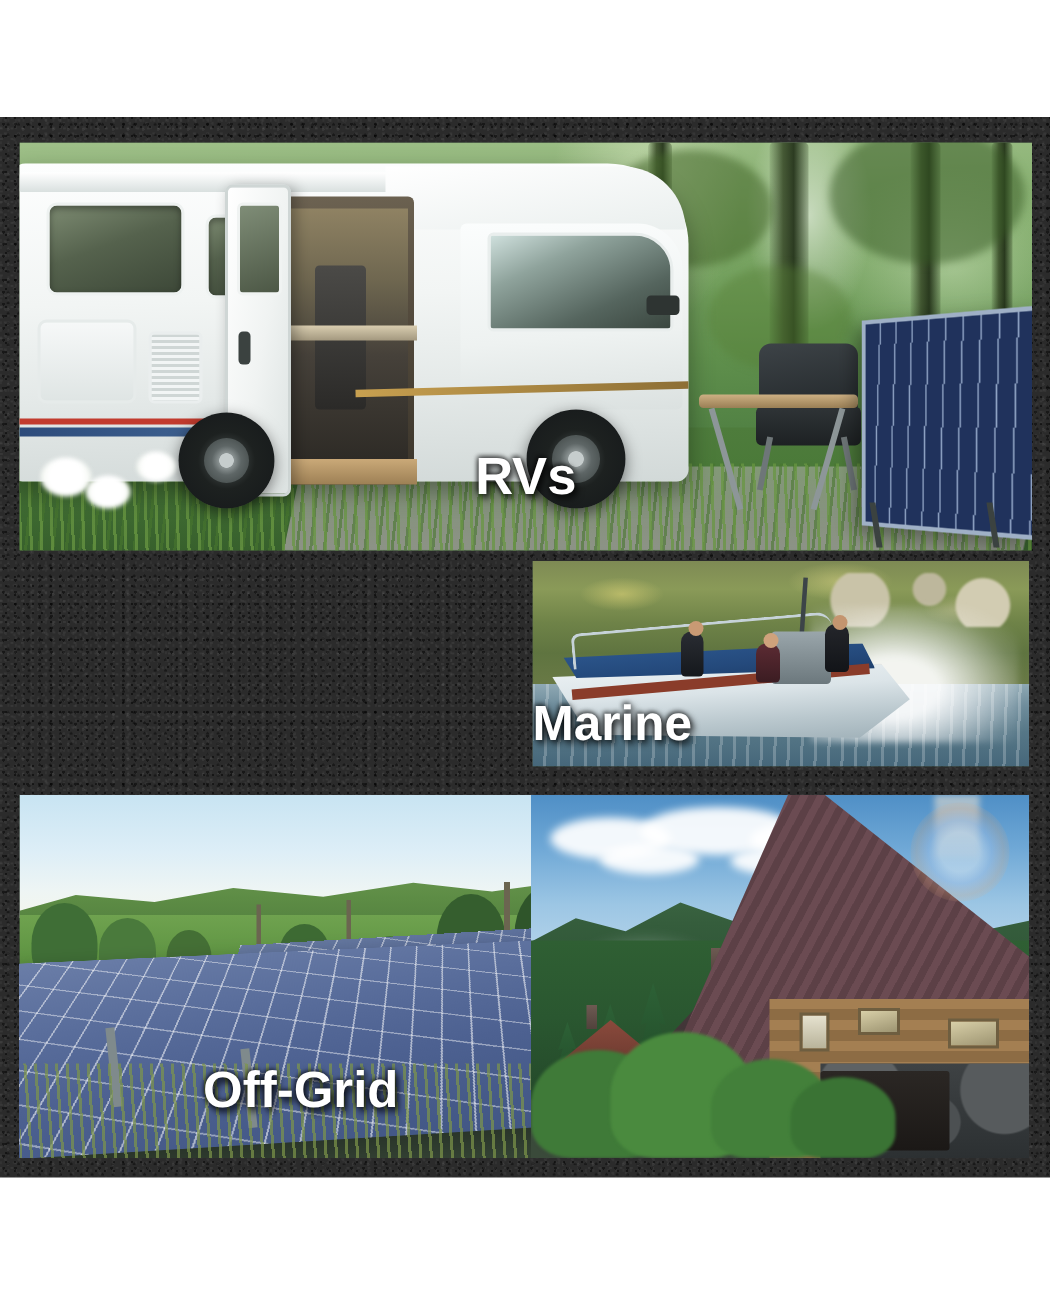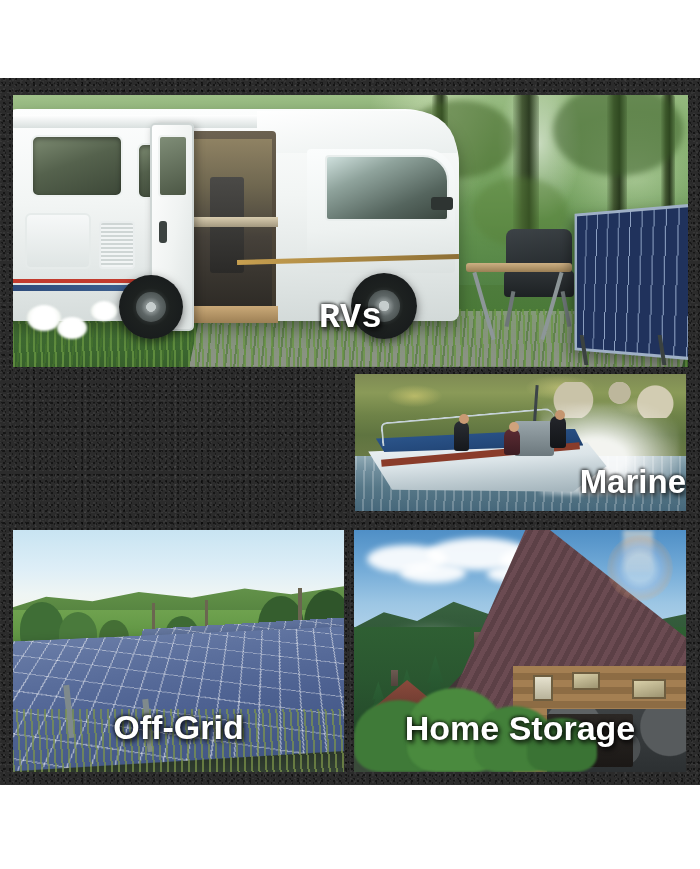--- a/index.html
+++ b/index.html
@@ -132,21 +132,21 @@
     background:linear-gradient(175deg,#2f5b93 0%,#24497b 60%,#1b3a64 100%);
     clip-path:polygon(2% 42%,96% 0%,100% 72%,6% 100%);}
   .mar-trim{position:absolute;left:8%;top:56%;width:60%;height:5%;background:#8a3c2a;transform:rotate(-5deg);}
   .mar-rail{position:absolute;left:8%;top:30%;width:52%;height:16%;border-top:2px solid #c6d2d8;border-left:2px solid #c6d2d8;border-radius:6px 10px 0 0;transform:rotate(-5deg);}
   .mar-mast{position:absolute;left:54%;top:8%;width:3px;height:34%;background:#3c4448;transform:rotate(4deg);}
   .mar-console{position:absolute;left:48%;top:34%;width:12%;height:26%;background:linear-gradient(180deg,#9aa6ab,#6c787d);border-radius:3px;}
   .person{position:absolute;border-radius:7px 7px 3px 3px;}
   .phead{position:absolute;border-radius:50%;}
 
   
-  .p-off{left:13px;top:452px;width:331px;height:242px;}
+  .p-off{left:13px;top:452px;width:331px;height:242px;padding-left:44px;}
   .off-sky{position:absolute;left:0;top:0;right:0;height:34%;
     background:linear-gradient(180deg,#c8e4f2 0%,#ddeef7 46%,#eef5f4 78%,#f3f6ee 100%);}
   .off-hills{position:absolute;left:0;right:0;top:17%;height:24%;
     background:linear-gradient(180deg,#6d9a52 0%,#5d8c45 48%,#4f7c3c 100%);
     clip-path:polygon(0% 62%,10% 44%,24% 52%,38% 36%,54% 46%,70% 30%,84% 40%,100% 26%,100% 100%,0% 100%);}
   .off-field{position:absolute;left:0;right:0;top:33%;height:22%;
     background:linear-gradient(180deg,#6fa24f 0%,#5e9442 55%,#55863c 100%);}
   .off-trees{position:absolute;left:0;right:0;top:26%;height:26%;}
   .off-tree{position:absolute;bottom:0;border-radius:50% 50% 40% 40%;}
   .off-pole{position:absolute;width:3px;background:#6b6550;}
@@ -205,22 +205,22 @@
   .hm-bush{position:absolute;bottom:0;border-radius:50% 50% 30% 30%;filter:blur(1.2px);}
   .hm-flare{position:absolute;right:4%;top:2%;width:66px;height:66px;border-radius:50%;
     background:radial-gradient(circle,rgba(255,255,255,.35) 0 28%,rgba(180,200,235,.3) 45%,rgba(230,170,120,.22) 62%,transparent 78%);}
   .hm-flare2{position:absolute;right:10%;top:0%;width:30px;height:42px;
     background:linear-gradient(180deg,rgba(255,235,210,.55),rgba(255,210,170,.1));filter:blur(2px);}
 
   
   .cap{position:absolute;font-weight:bold;color:#ffffff;white-space:nowrap;
     font-family:"Liberation Sans",sans-serif;
     text-shadow:0 0 4px rgba(0,0,0,.65),2px 3px 5px rgba(0,0,0,.75),-1px -1px 3px rgba(0,0,0,.45);}
-  .cap-rv{left:0;right:0;text-align:center;top:203px;font-size:35px;font-family:Liberation Mono, monospace;}
-  .cap-marine{left:0;right:0;text-align:right;top:89px;font-size:33px;}
+  .cap-rv{left:0;right:0;text-align:center;top:203px;font-size:35px;}
+  .cap-marine{left:0;right:0;text-align:left;top:89px;font-size:33px;}
   .cap-off{left:0;right:0;text-align:center;top:178px;font-size:34px;}
   .cap-home{left:0;right:0;text-align:center;top:179px;font-size:34px;}
 </style>
 </head>
 <body>
 
 <div class="poster">
 
   <div class="stage">
 
@@ -374,17 +374,16 @@
       <div class="hm-win" style="left:54%;top:60%;width:16px;height:22px;background:linear-gradient(180deg,#e6e2cf,#b8b39a);"></div>
 
       <div class="hm-bush" style="left:0%;width:90px;height:72px;background:#3f7a38;"></div>
       <div class="hm-bush" style="left:16%;width:96px;height:84px;background:#4a8a3e;"></div>
       <div class="hm-bush" style="left:36%;width:80px;height:66px;background:#43803a;"></div>
       <div class="hm-bush" style="left:52%;width:70px;height:54px;background:#3a7334;"></div>
 
       <div class="hm-flare2"></div>
       <div class="hm-flare"></div>
 
-      <div class="cap cap-home">Home Storage</div>
     </div>
 
   </div>
 </div>
 
 </body></html>

